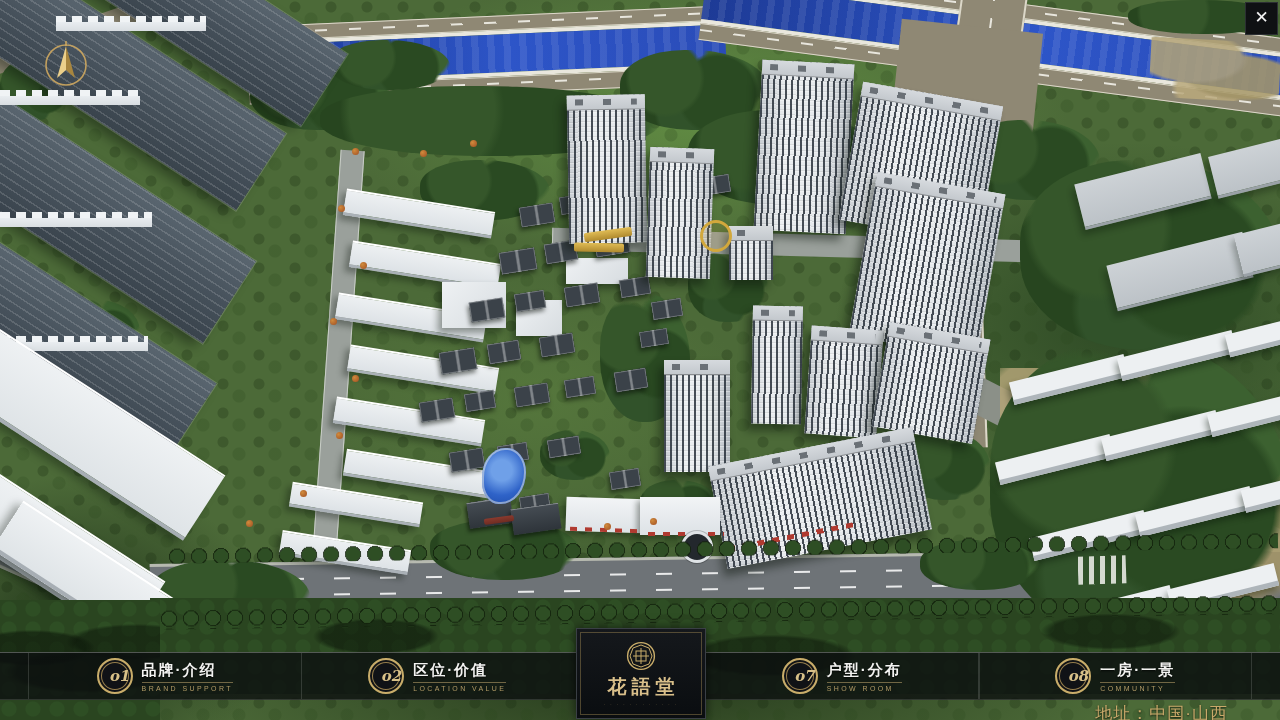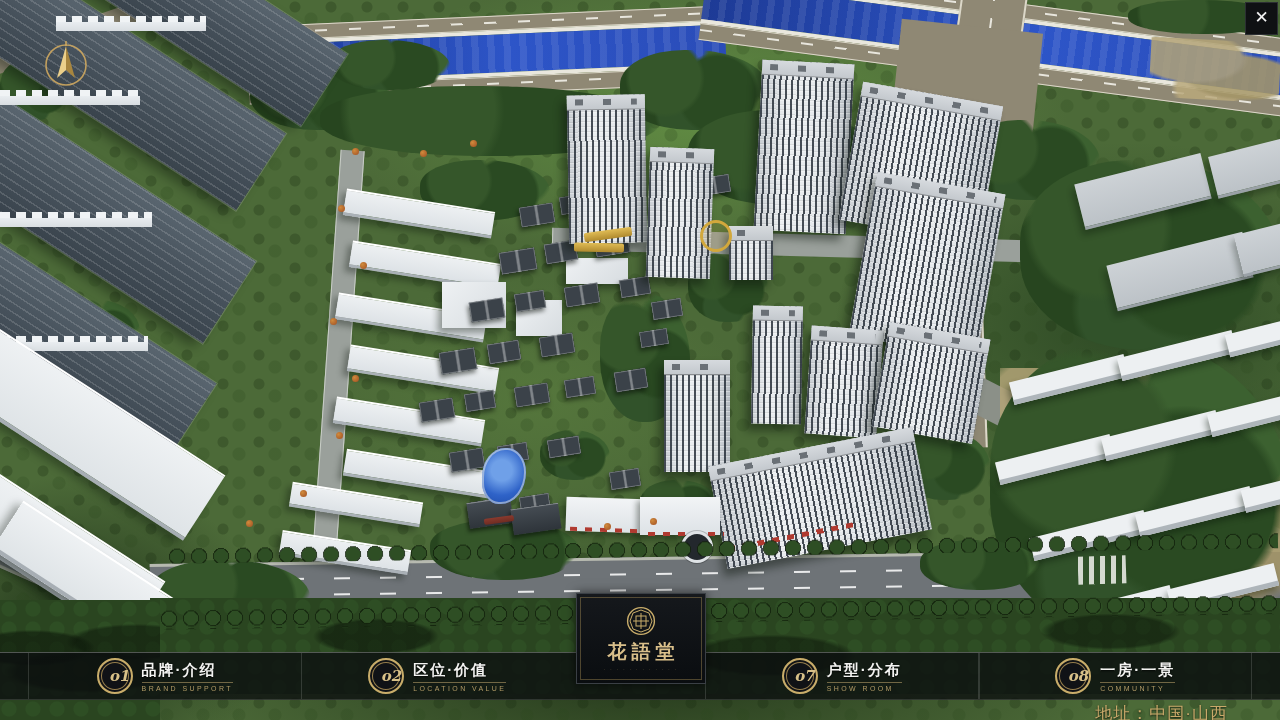--- a/index.html
+++ b/index.html
@@ -119,21 +119,21 @@
   .nav-gap{width:132px;}
   .badge{width:32px;height:32px;border-radius:50%;background:#101216;flex:0 0 auto;
       border:2px solid #c9ad6a;box-shadow:inset 0 0 0 2px #101216, inset 0 0 0 3px #967e4c;
       display:flex;align-items:center;justify-content:flex-end;}
   .badge .num{font:italic bold 15px "DejaVu Serif",serif;color:#d8c088;}
   .labels{display:flex;flex-direction:column;align-items:flex-start;}
   .zh{font-size:15px;font-weight:bold;color:#f3f3f1;letter-spacing:2px;white-space:nowrap;
       text-shadow:0 1px 2px rgba(0,0,0,.8);}
   .en{font-size:7px;color:#b19a66;letter-spacing:2.4px;white-space:nowrap;margin-top:2px;
       border-top:1px solid rgba(177,154,102,.6);padding-top:2px;align-self:stretch;}
-  .logo-panel{position:absolute;left:576px;top:593px;width:128px;height:89px;z-index:21;
+  .logo-panel{position:absolute;left:576px;top:628px;width:128px;height:89px;z-index:21;
       background:linear-gradient(180deg,#15181c,#0a0d10);border:1px solid #3a3f45;
       box-shadow:0 0 10px rgba(0,0,0,.6);display:flex;flex-direction:column;align-items:center;
       justify-content:center;gap:3px;cursor:pointer;}
   .logo-panel::after{content:"";position:absolute;inset:3px;border:1px solid rgba(190,160,95,.38);pointer-events:none;}
   .logo-title{font-family:"DejaVu Serif",serif;font-weight:bold;font-size:19px;color:#d9bf8a;
       letter-spacing:5px;text-indent:5px;}
   .logo-tagline{font-size:4px;color:#8f7b50;letter-spacing:2px;line-height:4px;}
   .addr{position:absolute;right:52px;top:702px;z-index:21;font-size:17px;color:#c9a96a;
       letter-spacing:1px;text-shadow:0 1px 2px rgba(0,0,0,.8);}
 </style>

